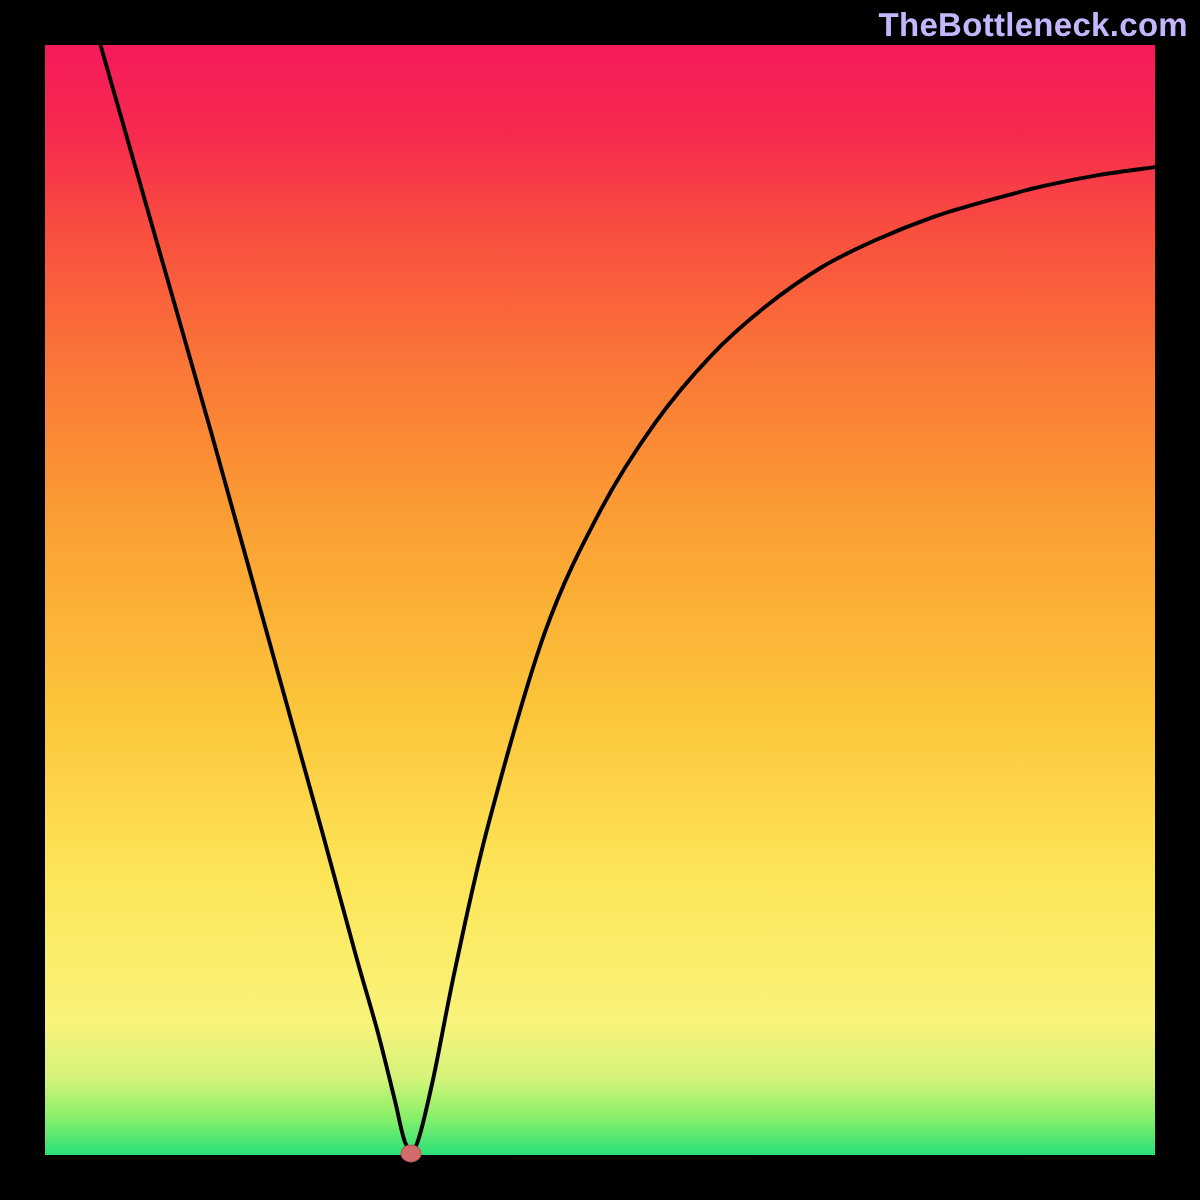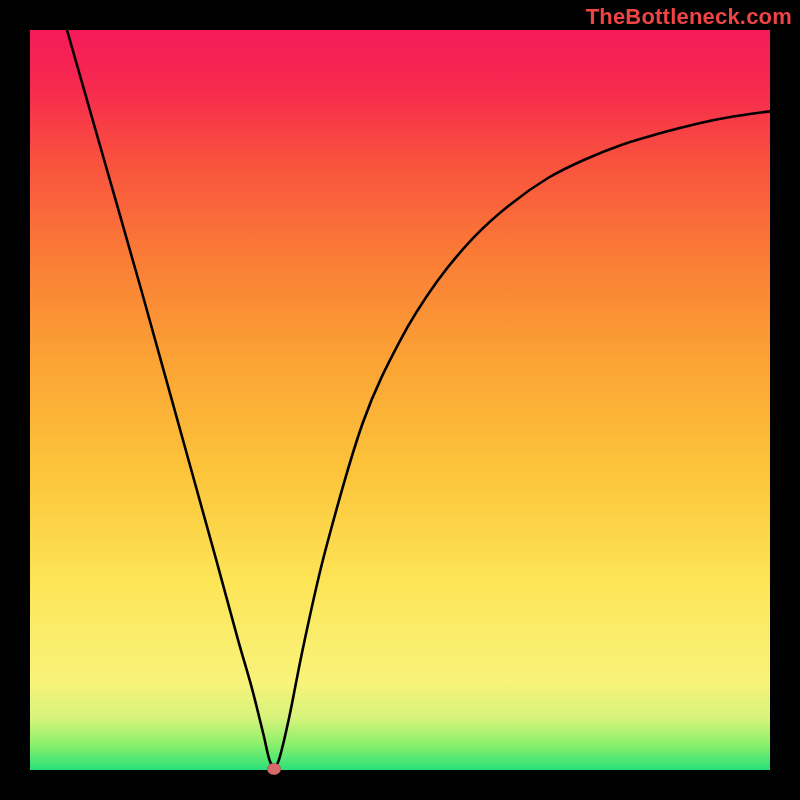--- a/index.html
+++ b/index.html
@@ -14,21 +14,21 @@
   .frame {
     position: relative;
     width: 800px;
     height: 800px;
     background: #000;
   }
   .watermark {
     position: absolute;
     top: 4px;
     right: 8px;
-    color: #ef4444;
+    color: #c4b5fd;
     font-size: 22px;
     font-weight: 600;
     letter-spacing: 0.2px;
     user-select: none;
     z-index: 10;
   }
   .plot-area {
     position: absolute;
     left: 30px;
     top: 30px;

